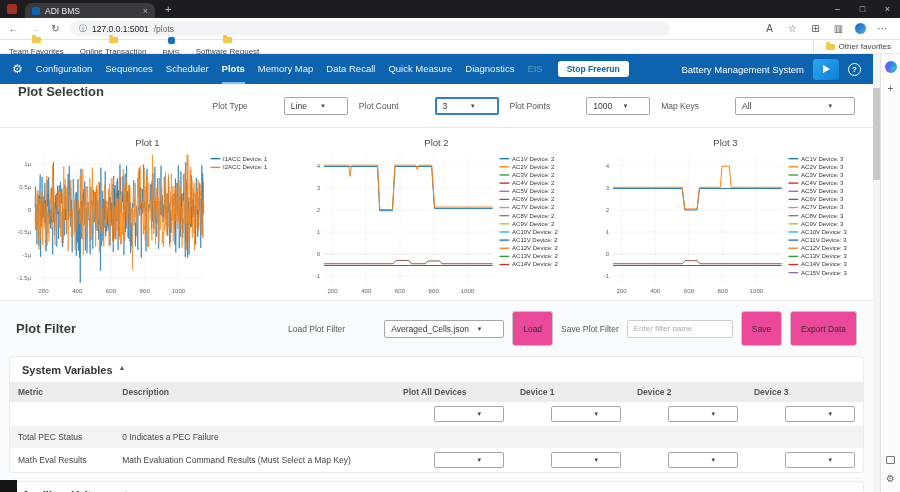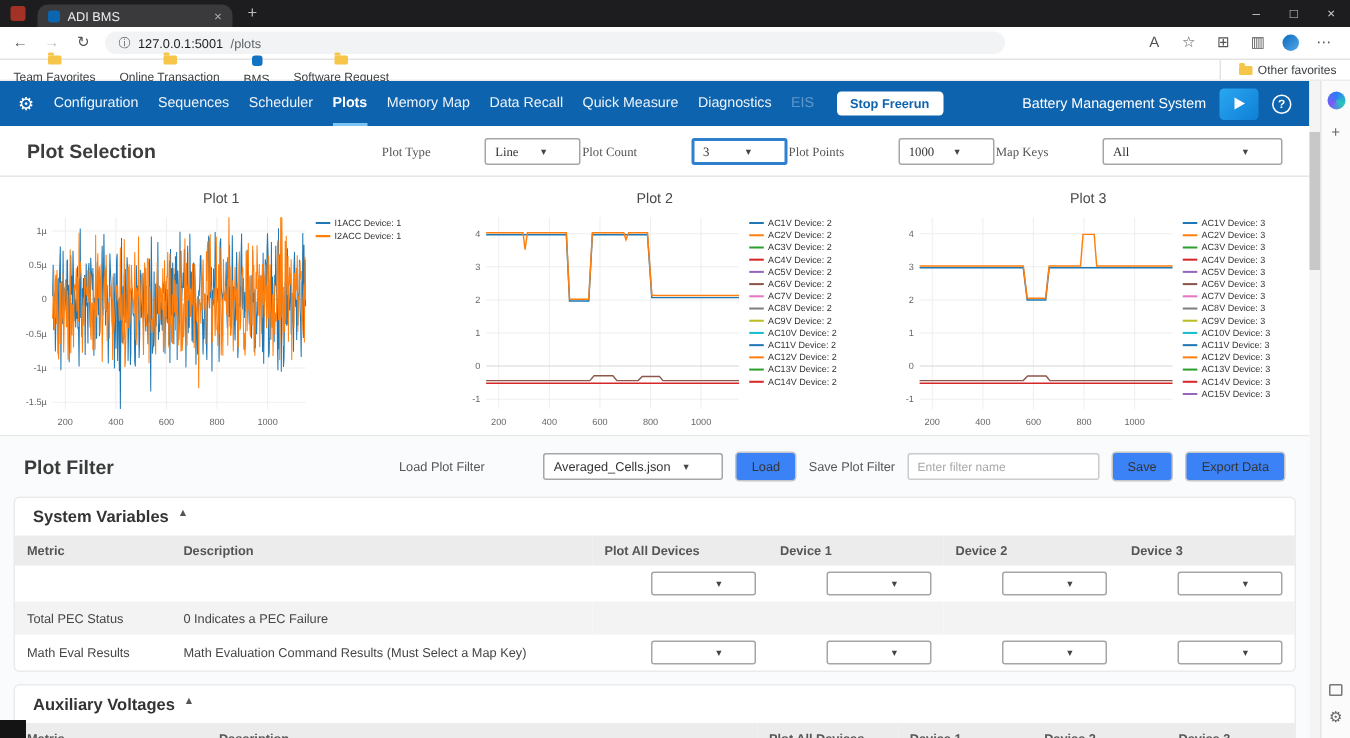--- a/index.html
+++ b/index.html
@@ -67,47 +67,47 @@
   .nav-right { margin-left:auto; display:flex; align-items:center; gap:9px; }
   .app-name { font-size:9.5px; }
   .play-btn { width:26px; height:21px; background:linear-gradient(135deg,#2aa7f0,#0f7fd6); border-radius:3px;
               display:flex; align-items:center; justify-content:center; }
   .play-tri { width:0; height:0; border-left:7px solid #fff; border-top:4.5px solid transparent;
               border-bottom:4.5px solid transparent; margin-left:1px; }
   .help { width:13px; height:13px; border:1.3px solid #fff; border-radius:50%; font-size:8px; font-weight:bold;
           display:flex; align-items:center; justify-content:center; }
 
   
-  .psel { height:34px; display:flex; align-items:center; padding:0 18px; border-bottom:1px solid #e6e6e6; gap:1px; background:#fff; }
+  .psel { height:44px; display:flex; padding:0 18px; border-bottom:1px solid #e6e6e6; gap:11px; background:#fff; }
   .psel-title { font-size:13px; color:#3b3b3b; font-weight:600; margin-right:auto; }
-  .ctrl { display:flex; align-items:center; gap:5px;font-family:Liberation Serif, serif; }
+  .ctrl { display:flex; align-items:center; gap:5px; }
   .ctrl-label { font-size:8.5px; color:#555; }
   .sel { display:inline-flex; align-items:center; justify-content:space-between; gap:6px;
          border:1px solid #a6a6a6; border-radius:2px; height:18px; padding:0 22px 0 6px;
          font-size:8.5px; color:#333; background:#fff; min-width:64px;margin-left:31px; }
   .sel .chev { font-size:7px; color:#444; }
   .sel.focused { border:2px solid #2f7fd0; }
   .sel.wide { min-width:120px; }
   .sel.cell { min-width:70px; height:16px; }
 
   
   .plots { display:flex; padding:9px 6px 2px; gap:6px; border-bottom:1px solid #e8e8e8; background:#fff; }
   .plot-card { flex:1; min-width:0; }
   .plot-title { text-align:center; font-size:9.5px; color:#4a4a4a; margin-bottom:1px; }
   .chart svg { display:block; width:100%; height:auto; }
 
   
   .lower { background:#fafbfc; padding:4px 6px 0; min-height:210px; }
   .filterbar { display:flex; align-items:center; gap:8px; padding:6px 10px; }
   .filter-title { font-size:13px; font-weight:600; color:#3b3b3b; margin-right:auto; }
   .flabel { font-size:8.5px; color:#555; }
-  .tinput { height:18px; width:128px; border:1px solid #ccc; border-radius:2px; font-size:8px;
+  .tinput { height:18px; width:106px; border:1px solid #ccc; border-radius:2px; font-size:8px;
             padding:0 6px; color:#333; background:#fff; font-family:inherit; }
   .tinput::placeholder { color:#a8a8a8; }
-  .btn { height:20px; background:#3b82f6; border:1px solid #c6c6c6; border-radius:3px; font-size:8.5px;
+  .btn { height:35px; background:#ec4899; border:1px solid #c6c6c6; border-radius:3px; font-size:8.5px;
          color:#333; padding:0 10px; font-family:inherit; }
 
   .section { background:#fff; border-radius:3px; box-shadow:0 0 0 1px #ebebeb; margin:5px 4px 10px; }
   .sec-head { display:flex; align-items:flex-start; gap:6px; padding:7px 12px 6px; font-size:11px; font-weight:bold; color:#333; }
   .sec-arrow { font-size:7px; color:#555; }
   table { width:100%; border-collapse:collapse; }
   th { background:#ececec; font-size:8.5px; color:#555; text-align:left; padding:5px 8px; font-weight:bold; }
   td { font-size:8.5px; color:#444; padding:4px 8px; height:22px; }
   tr.stripe td { background:#f3f3f3; }
 

